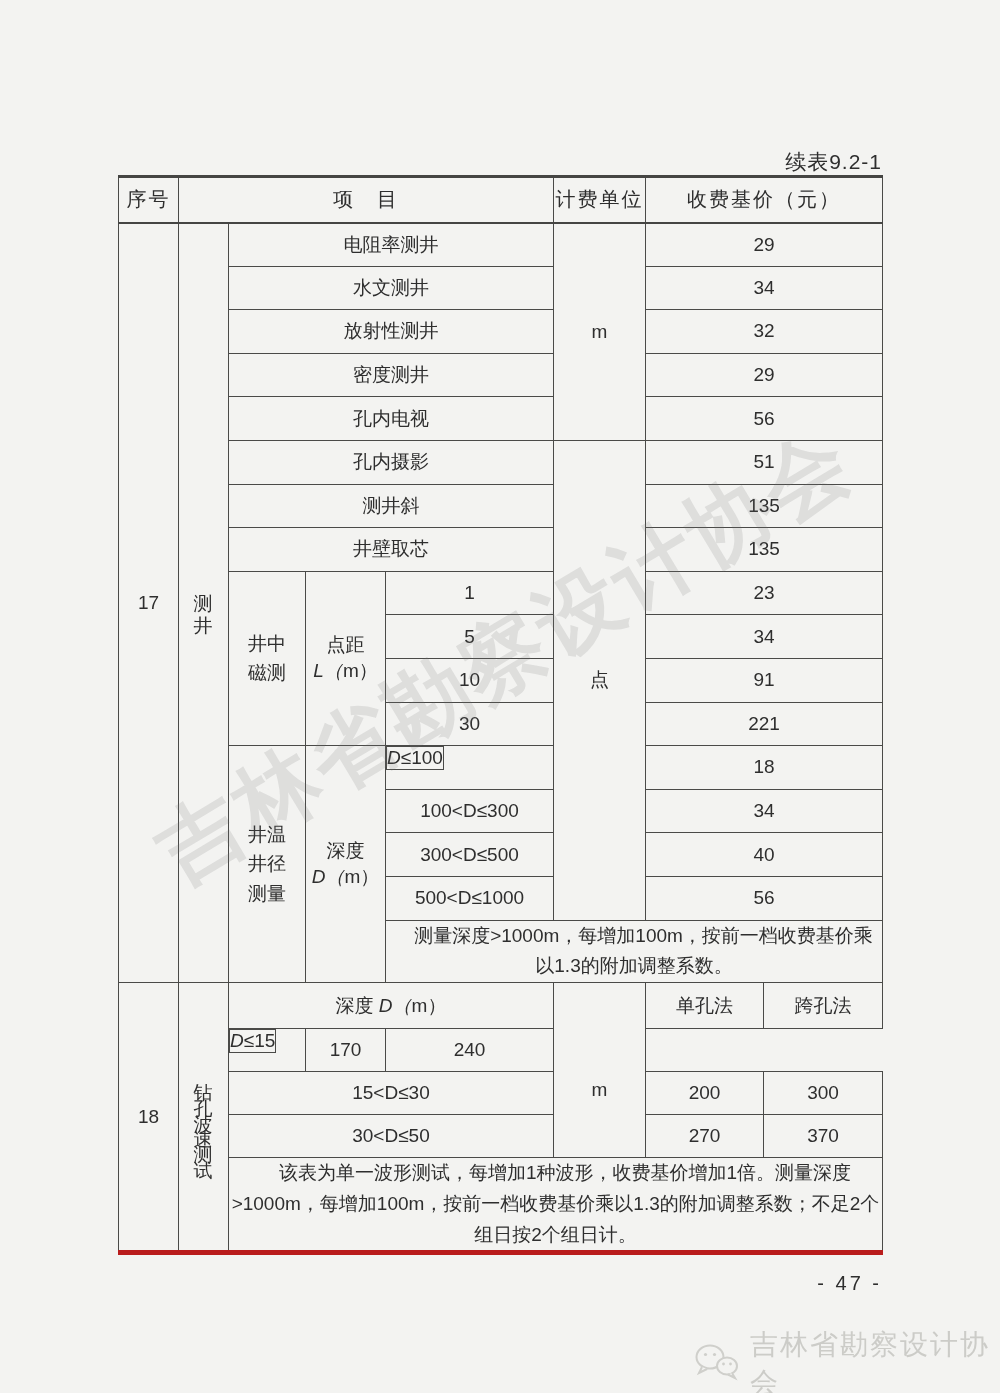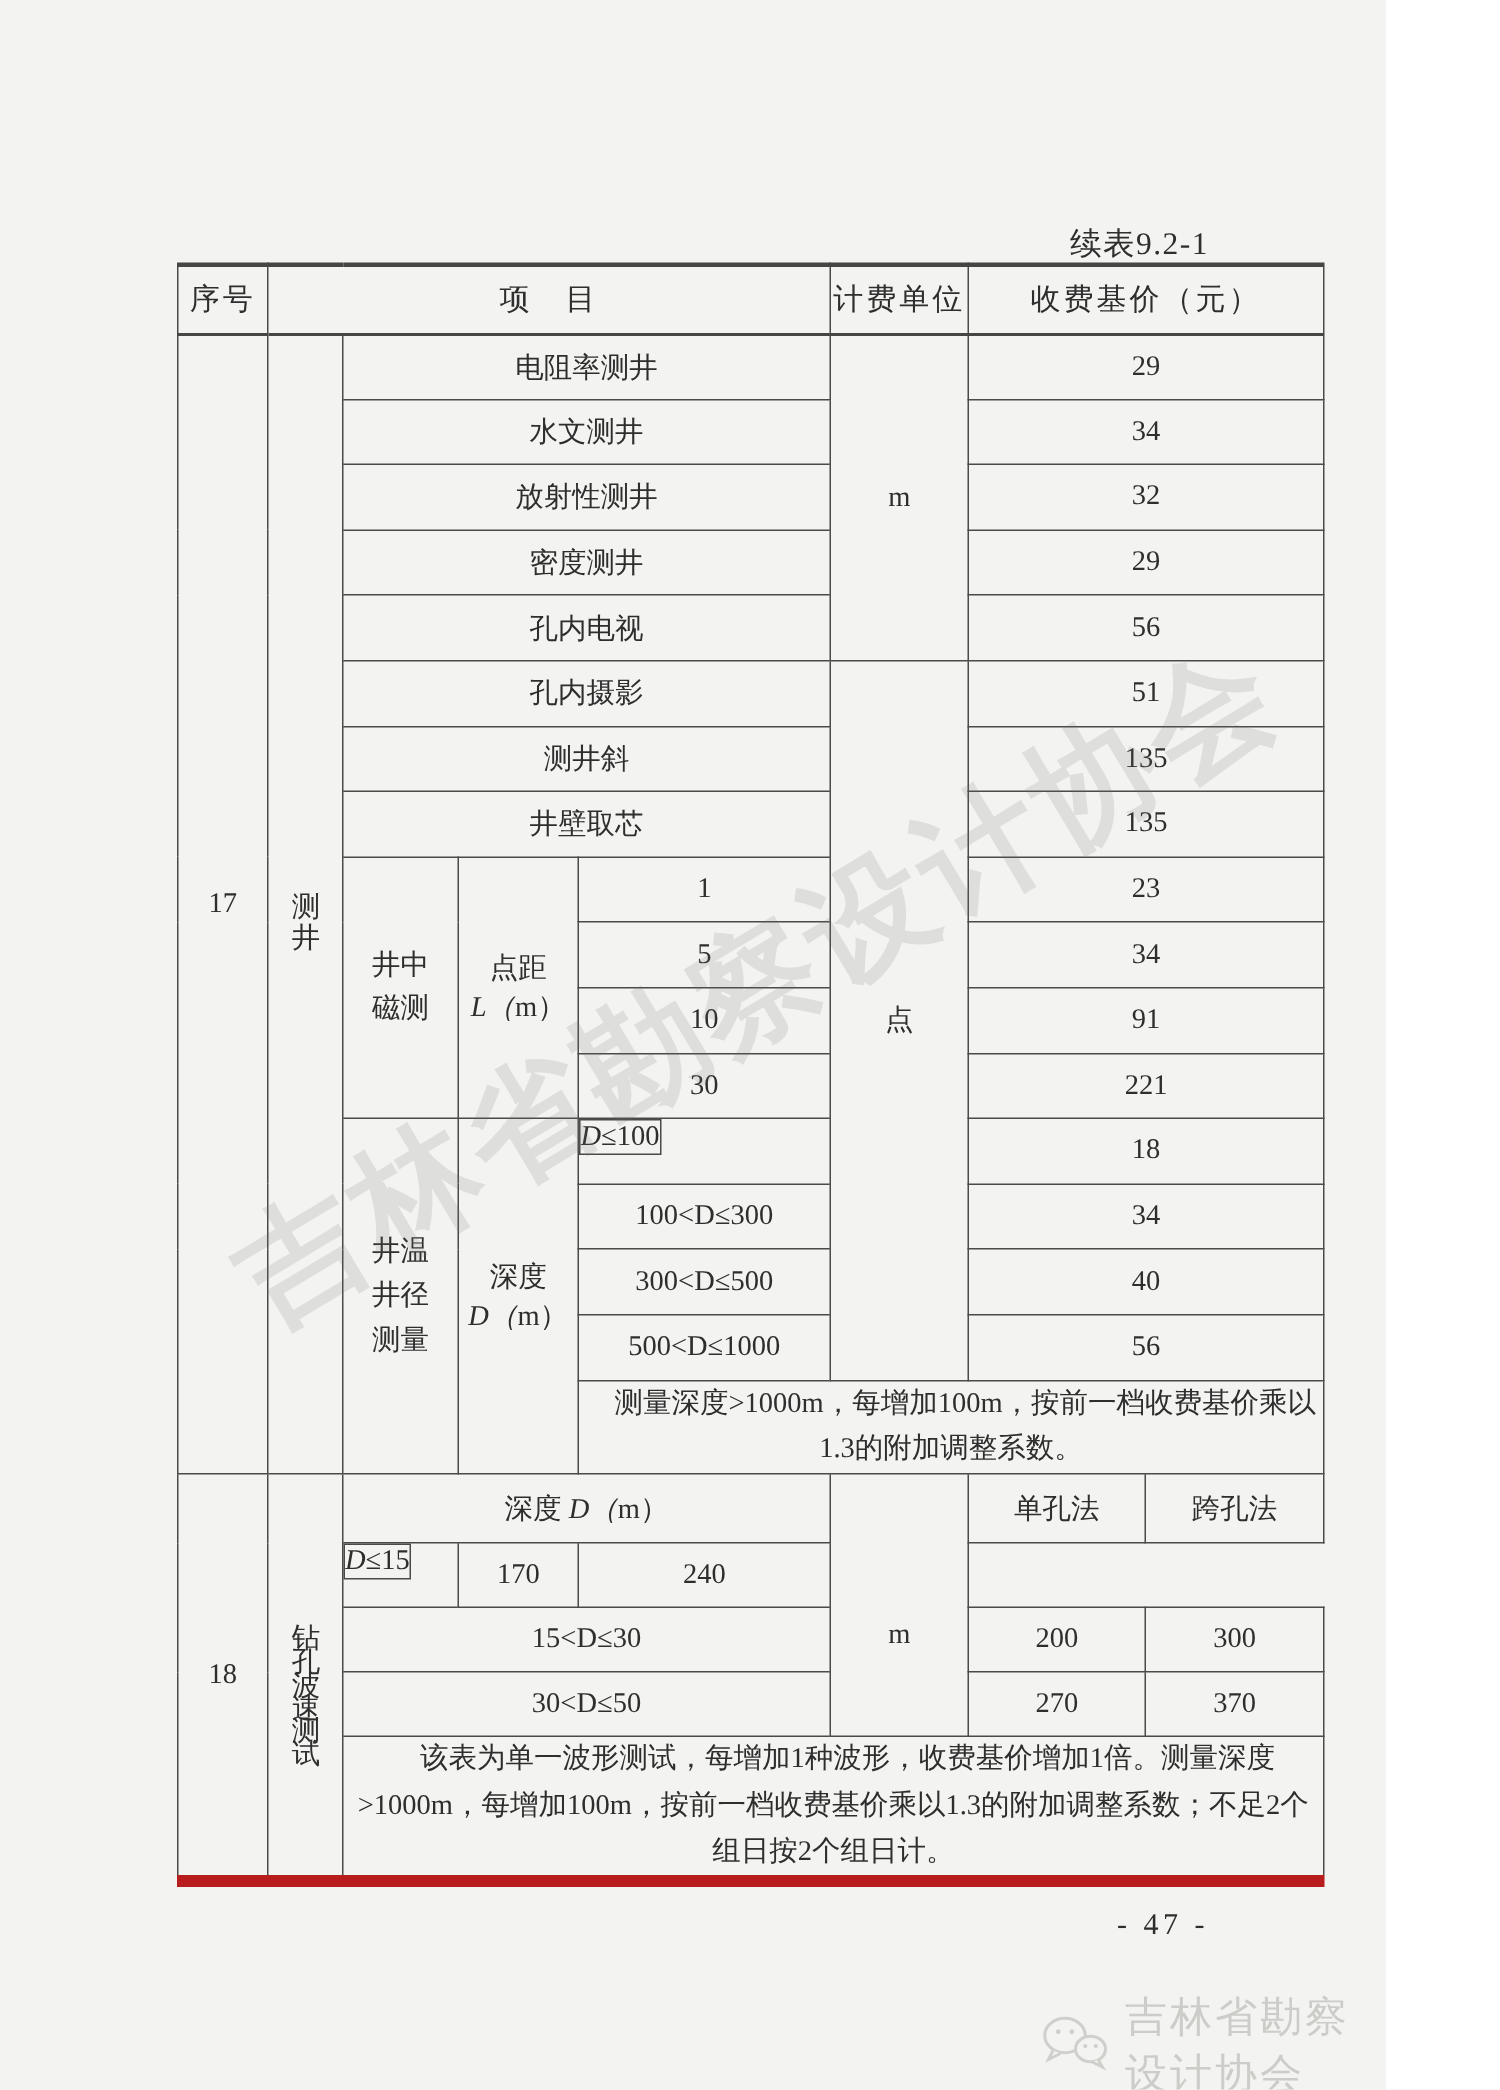--- a/index.html
+++ b/index.html
@@ -1,29 +1,29 @@
 <!DOCTYPE html>
 <html><head>
 <meta charset="utf-8">
 <style>
   html,body{margin:0;padding:0;}
   .page{
-    position:relative; width:924px; height:1393px;
+    position:relative; width:1000px; height:1393px;
     background:#f3f3f1; overflow:hidden;
-    font-family:Liberation Serif, serif;
+    font-family:Liberation Sans, sans-serif;
     color:#2e2e2e;
   }
   .continued-label{
     position:absolute; top:148px; right:118px;
     font-size:21px; letter-spacing:1px;
   }
   table.fee{
     position:absolute; left:118px; top:175px; width:764px;
     border-collapse:collapse; table-layout:fixed;
-    border-top:3px solid #454543; border-bottom:8px solid #b91c1c;
+    border-top:3px solid #454543; border-bottom:5px solid #b91c1c;
   }
   table.fee td, table.fee th{
     border:1px solid #4a4a48; text-align:center; vertical-align:middle;
     font-weight:normal; font-size:19px; padding:0; overflow:hidden;
   }
   table.fee thead th{ border-bottom:2px solid #454543; font-size:20px; letter-spacing:2px;}
   tr.h-head{height:46px;}
   tr.h-std{height:43.6px;}
   tr.h-note17{height:58px;}
   tr.h-sub{height:46px;}

